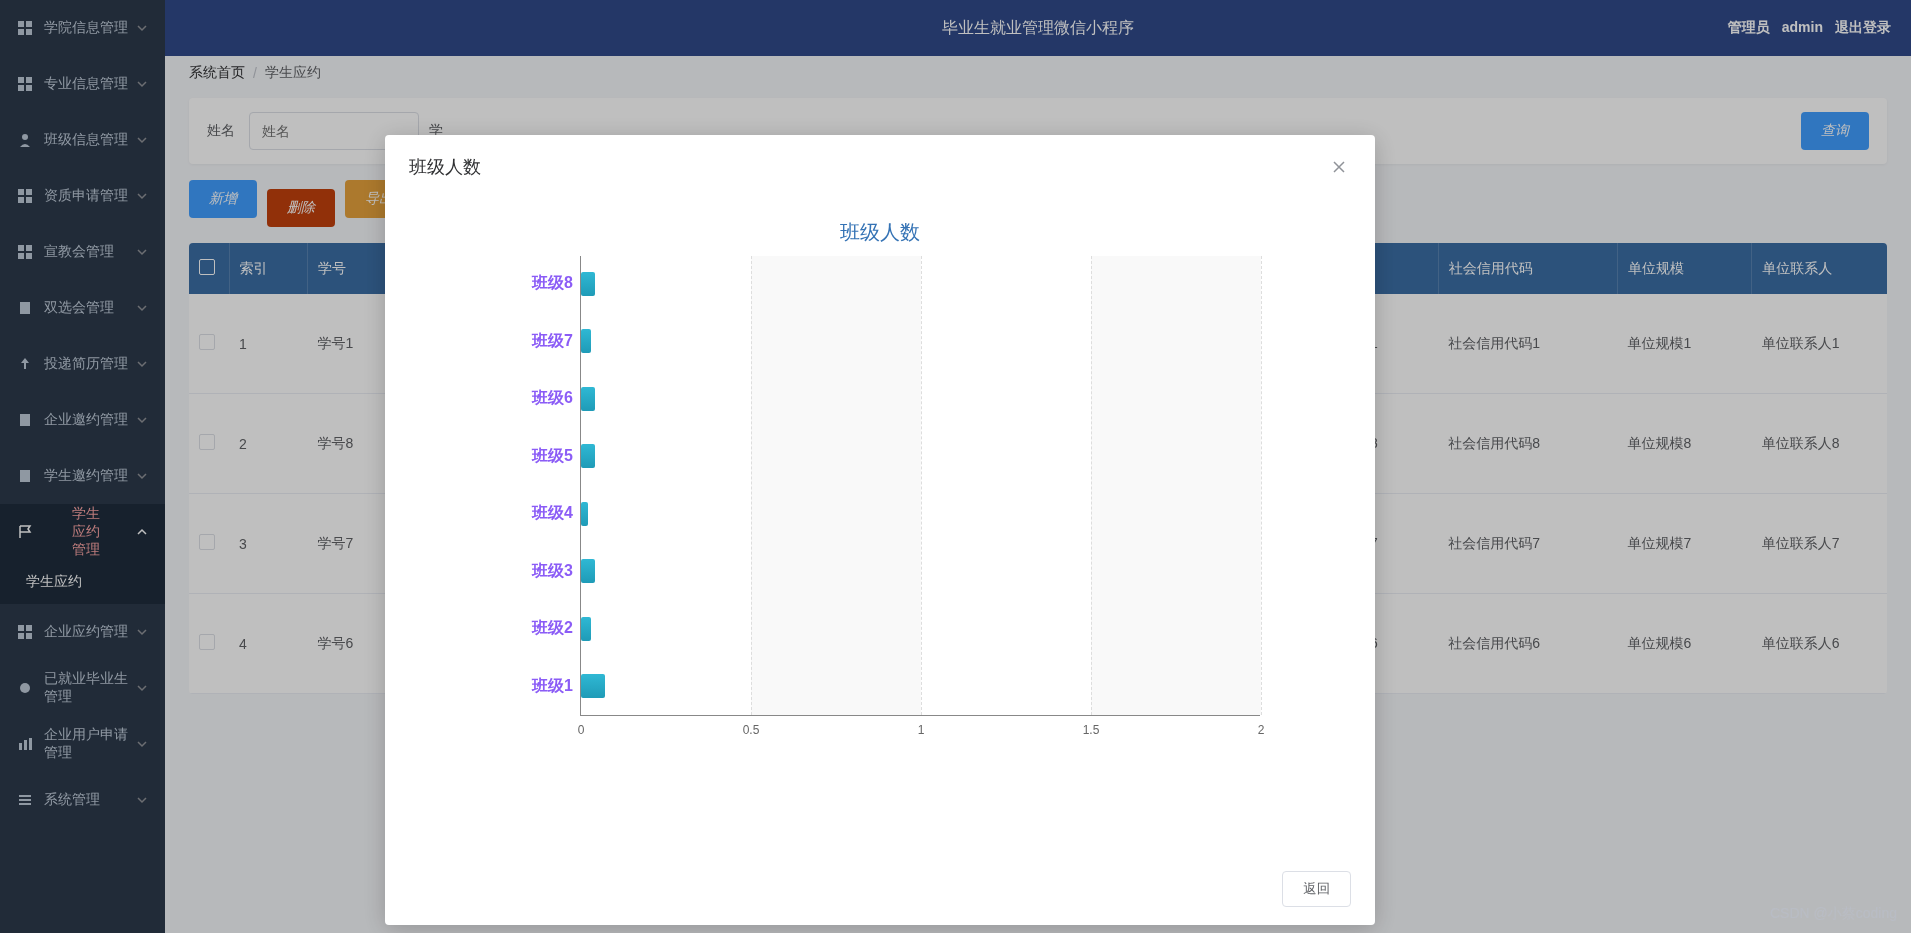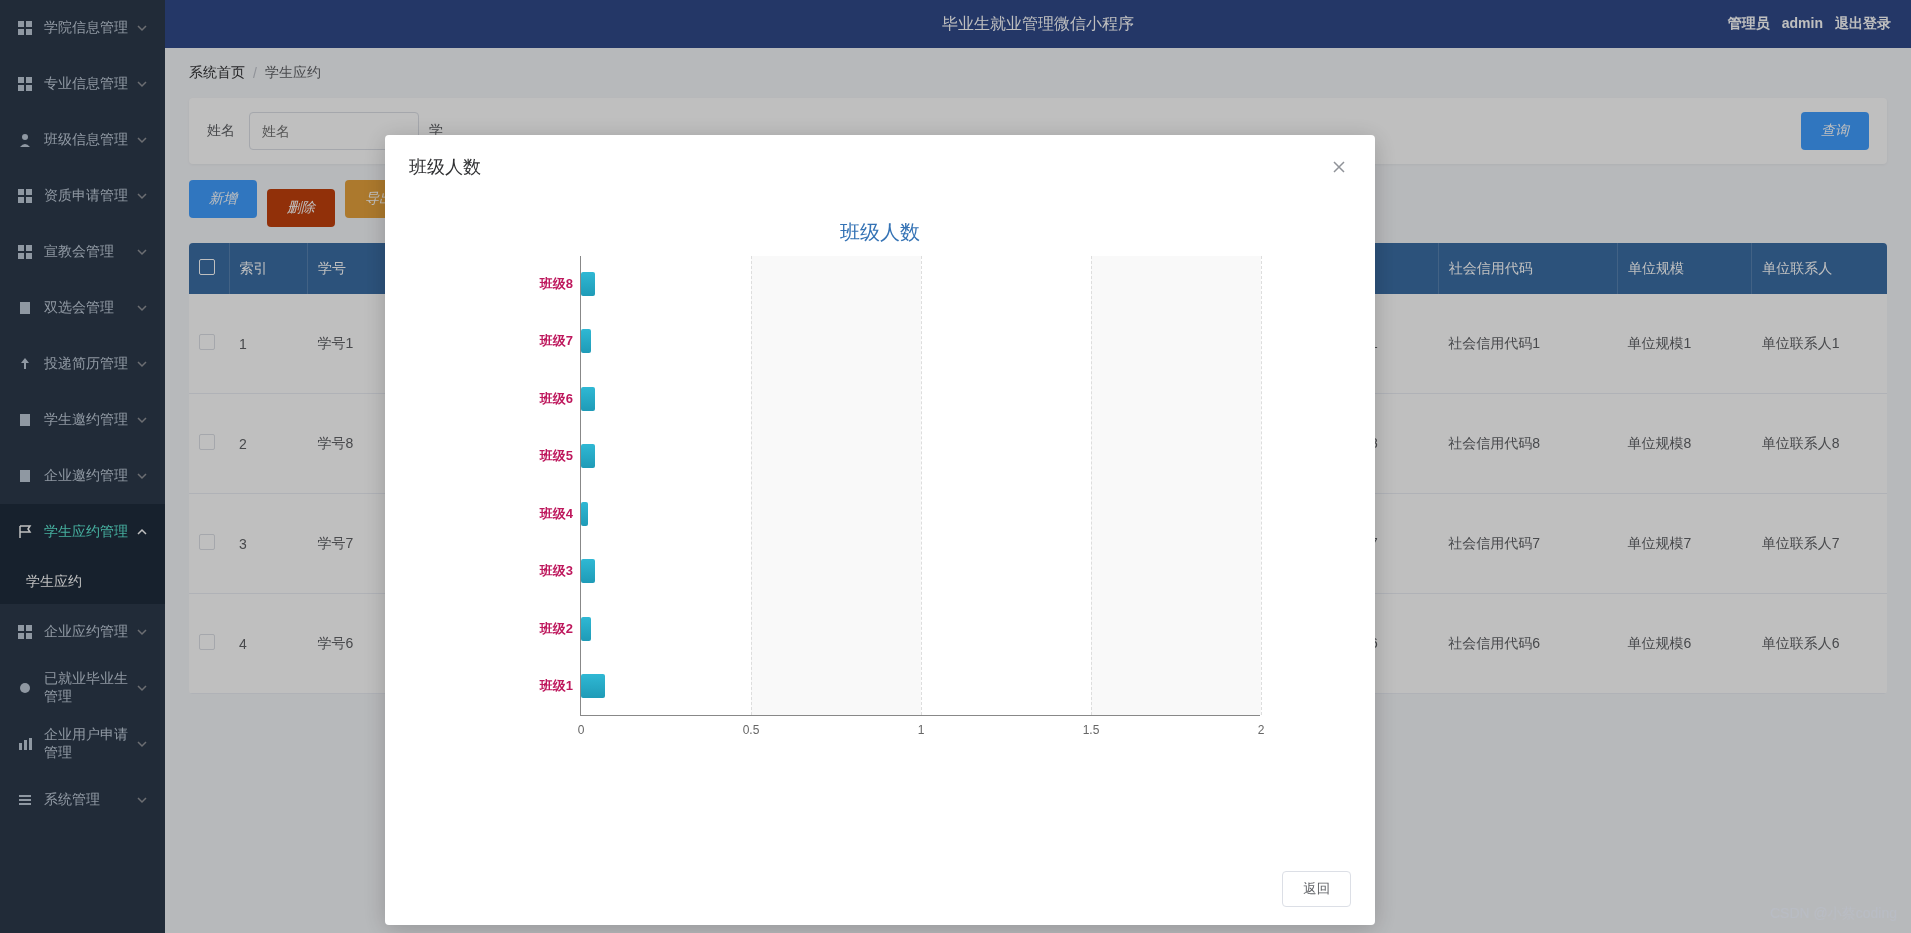--- a/index.html
+++ b/index.html
@@ -26,21 +26,22 @@
       display: flex;
       align-items: center;
       padding: 0 16px;
       height: 56px;
       color: #bfcbd9;
       cursor: pointer;
       position: relative;
     }
     .sidebar-item.active {
       background: #1f2d3d;
-      color: #5eead4;
+      color: #fca5a5;
+      gap: 28px;
     }
     .sidebar-item.submenu {
       padding-left: 26px;
       height: 44px;
       background: #1f2d3d;
       color: #fff;
     }
     .side-icon {
       width: 18px;
       height: 18px;
@@ -57,21 +58,21 @@
       align-items: center;
       color: #909399;
     }
     .chevron svg { transform: rotate(90deg); }
     .chevron.up svg { transform: rotate(-90deg); }
 
     
     .topbar {
       position: absolute;
       left: 165px; right: 0; top: 0;
-      height: 48px;
+      height: 56px;
       background: #304a8a;
       color: #fff;
       display: flex;
       align-items: center;
       padding: 8px 20px;
       z-index: 5;
     }
     .top-title {
       position: absolute;
       left: 50%;
@@ -267,23 +268,23 @@
       position: absolute;
       left: 0;
       height: 57px;
       display: flex;
       align-items: center;
     }
     .bar-row .ylab {
       position: absolute;
       right: 100%;
       margin-right: 8px;
-      color: #be185d;
+      color: #8b5cf6;
       font-weight: bold;
-      font-size: 13px;
+      font-size: 16px;
       white-space: nowrap;
     }
     .bar {
       height: 24px;
       background: linear-gradient(180deg,#2fb8d4,#1f9bb7);
       border-radius: 2px;
     }
 
     .watermark {
       position: absolute;
@@ -401,34 +402,34 @@
           <path d="M3 1 L7 5 L3 9" stroke="#909399" fill="none" stroke-width="1.5"></path>
         </svg>
       </span>
   </div>
   <div class="sidebar-item">
     <span class="side-icon">
         <svg width="14" height="14" viewBox="0 0 14 14">
           <rect x="2" y="1" width="10" height="12" fill="#bfcbd9"></rect>
         </svg>
       </span>
+    <span class="side-label">企业邀约管理</span>
+    <span class="chevron">
+        <svg width="10" height="10" viewBox="0 0 10 10">
+          <path d="M3 1 L7 5 L3 9" stroke="#909399" fill="none" stroke-width="1.5"></path>
+        </svg>
+      </span>
+  </div>
+  <div class="sidebar-item">
+    <span class="side-icon">
+        <svg width="14" height="14" viewBox="0 0 14 14">
+          <rect x="2" y="1" width="10" height="12" fill="#bfcbd9"></rect>
+        </svg>
+      </span>
     <span class="side-label">学生邀约管理</span>
-    <span class="chevron">
-        <svg width="10" height="10" viewBox="0 0 10 10">
-          <path d="M3 1 L7 5 L3 9" stroke="#909399" fill="none" stroke-width="1.5"></path>
-        </svg>
-      </span>
-  </div>
-  <div class="sidebar-item">
-    <span class="side-icon">
-        <svg width="14" height="14" viewBox="0 0 14 14">
-          <rect x="2" y="1" width="10" height="12" fill="#bfcbd9"></rect>
-        </svg>
-      </span>
-    <span class="side-label">企业邀约管理</span>
     <span class="chevron">
         <svg width="10" height="10" viewBox="0 0 10 10">
           <path d="M3 1 L7 5 L3 9" stroke="#909399" fill="none" stroke-width="1.5"></path>
         </svg>
       </span>
   </div>
   <div class="sidebar-item active">
     <span class="side-icon">
         <svg width="14" height="14" viewBox="0 0 14 14">
           <path d="M2 1 L2 13 M2 1 L12 1 L10 4 L12 7 L2 7" stroke="#fff" fill="none" stroke-width="1.5"></path>

